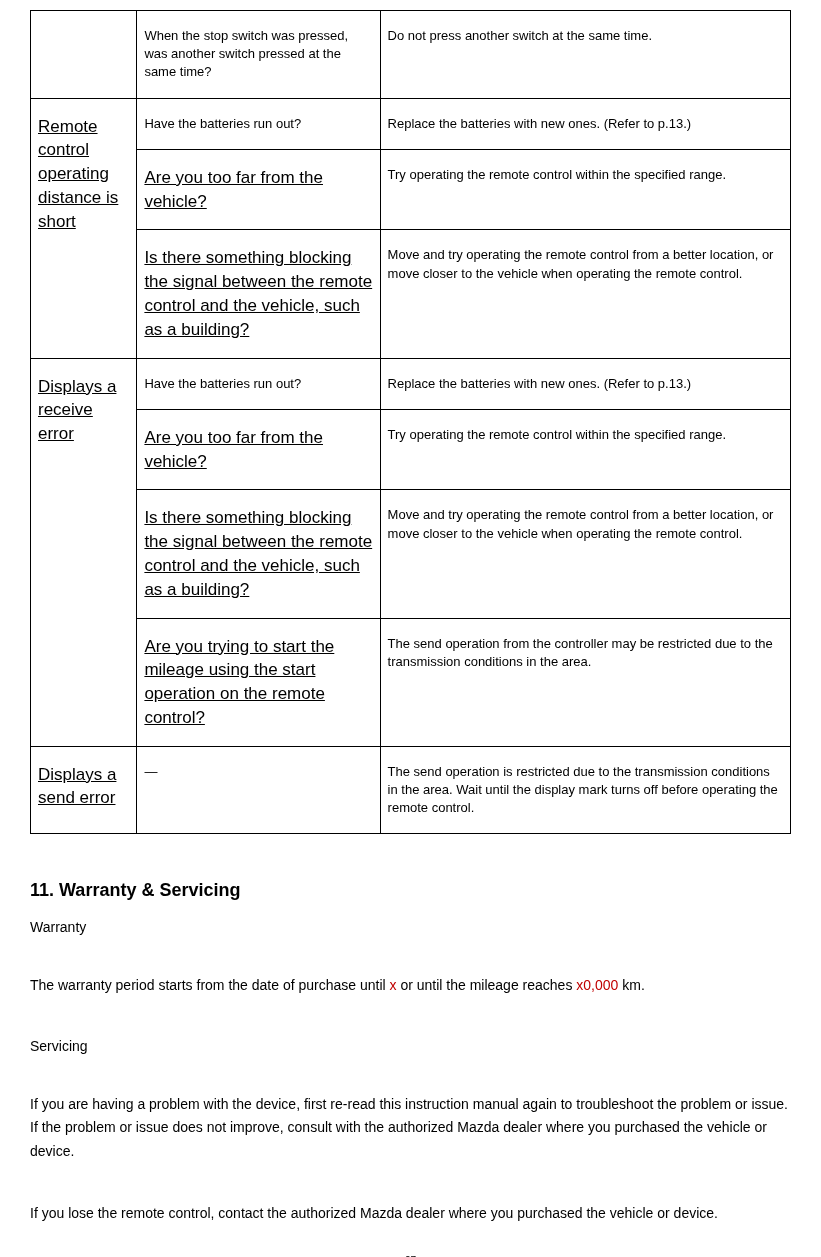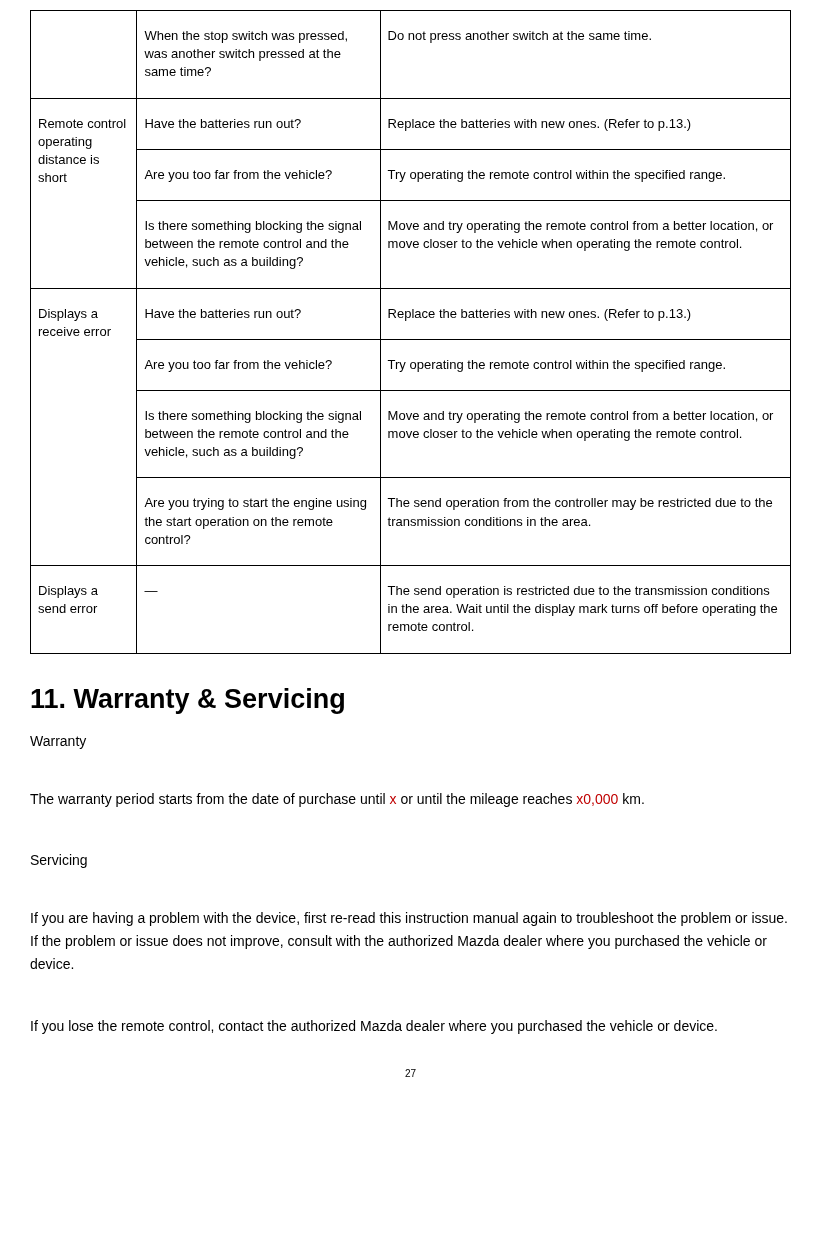--- a/index.html
+++ b/index.html
@@ -19,33 +19,34 @@
       margin-bottom: 30px;
     }
     td {
       border: 1px solid #000;
       padding: 16px 7px;
       vertical-align: top;
       line-height: 1.4;
     }
     td:first-child {
       width: 14%;
-      font-size: 13px;
+      font-size: 17px;
+      text-decoration: underline;
     }
     td:nth-child(2) {
       width: 32%;
     }
     td:nth-child(3) {
       width: 54%;
     }
 
     .section-heading {
-      font-size: 27px;
+      font-size: 18px;
       font-weight: bold;
-      margin: 30px 0 18px 0;
+      margin: 46px 0 18px 0;
     }
 
     .subsection-heading {
       font-size: 14px;
       font-weight: normal;
       margin: 18px 0 8px 0;
     }
 
     .body-text {
       font-size: 14px;
@@ -100,21 +101,21 @@
   </tr>
   <tr>
     <td>Are you too far from the vehicle?</td>
     <td>Try operating the remote control within the specified range.</td>
   </tr>
   <tr>
     <td>Is there something blocking the signal between the remote control and the vehicle, such as a building?</td>
     <td>Move and try operating the remote control from a better location, or move closer to the vehicle when operating the remote control.</td>
   </tr>
   <tr>
-    <td>Are you trying to start the engine using the start operation on the remote control?</td>
+    <td>Are you trying to start the mileage using the start operation on the remote control?</td>
     <td>The send operation from the controller may be restricted due to the transmission conditions in the area.</td>
   </tr>
 
   <tr>
     <td>Displays a send error</td>
     <td>—</td>
     <td>The send operation is restricted due to the transmission conditions in the area. Wait until the display mark turns off before operating the remote control.</td>
   </tr>
 </tbody>
   </table>

